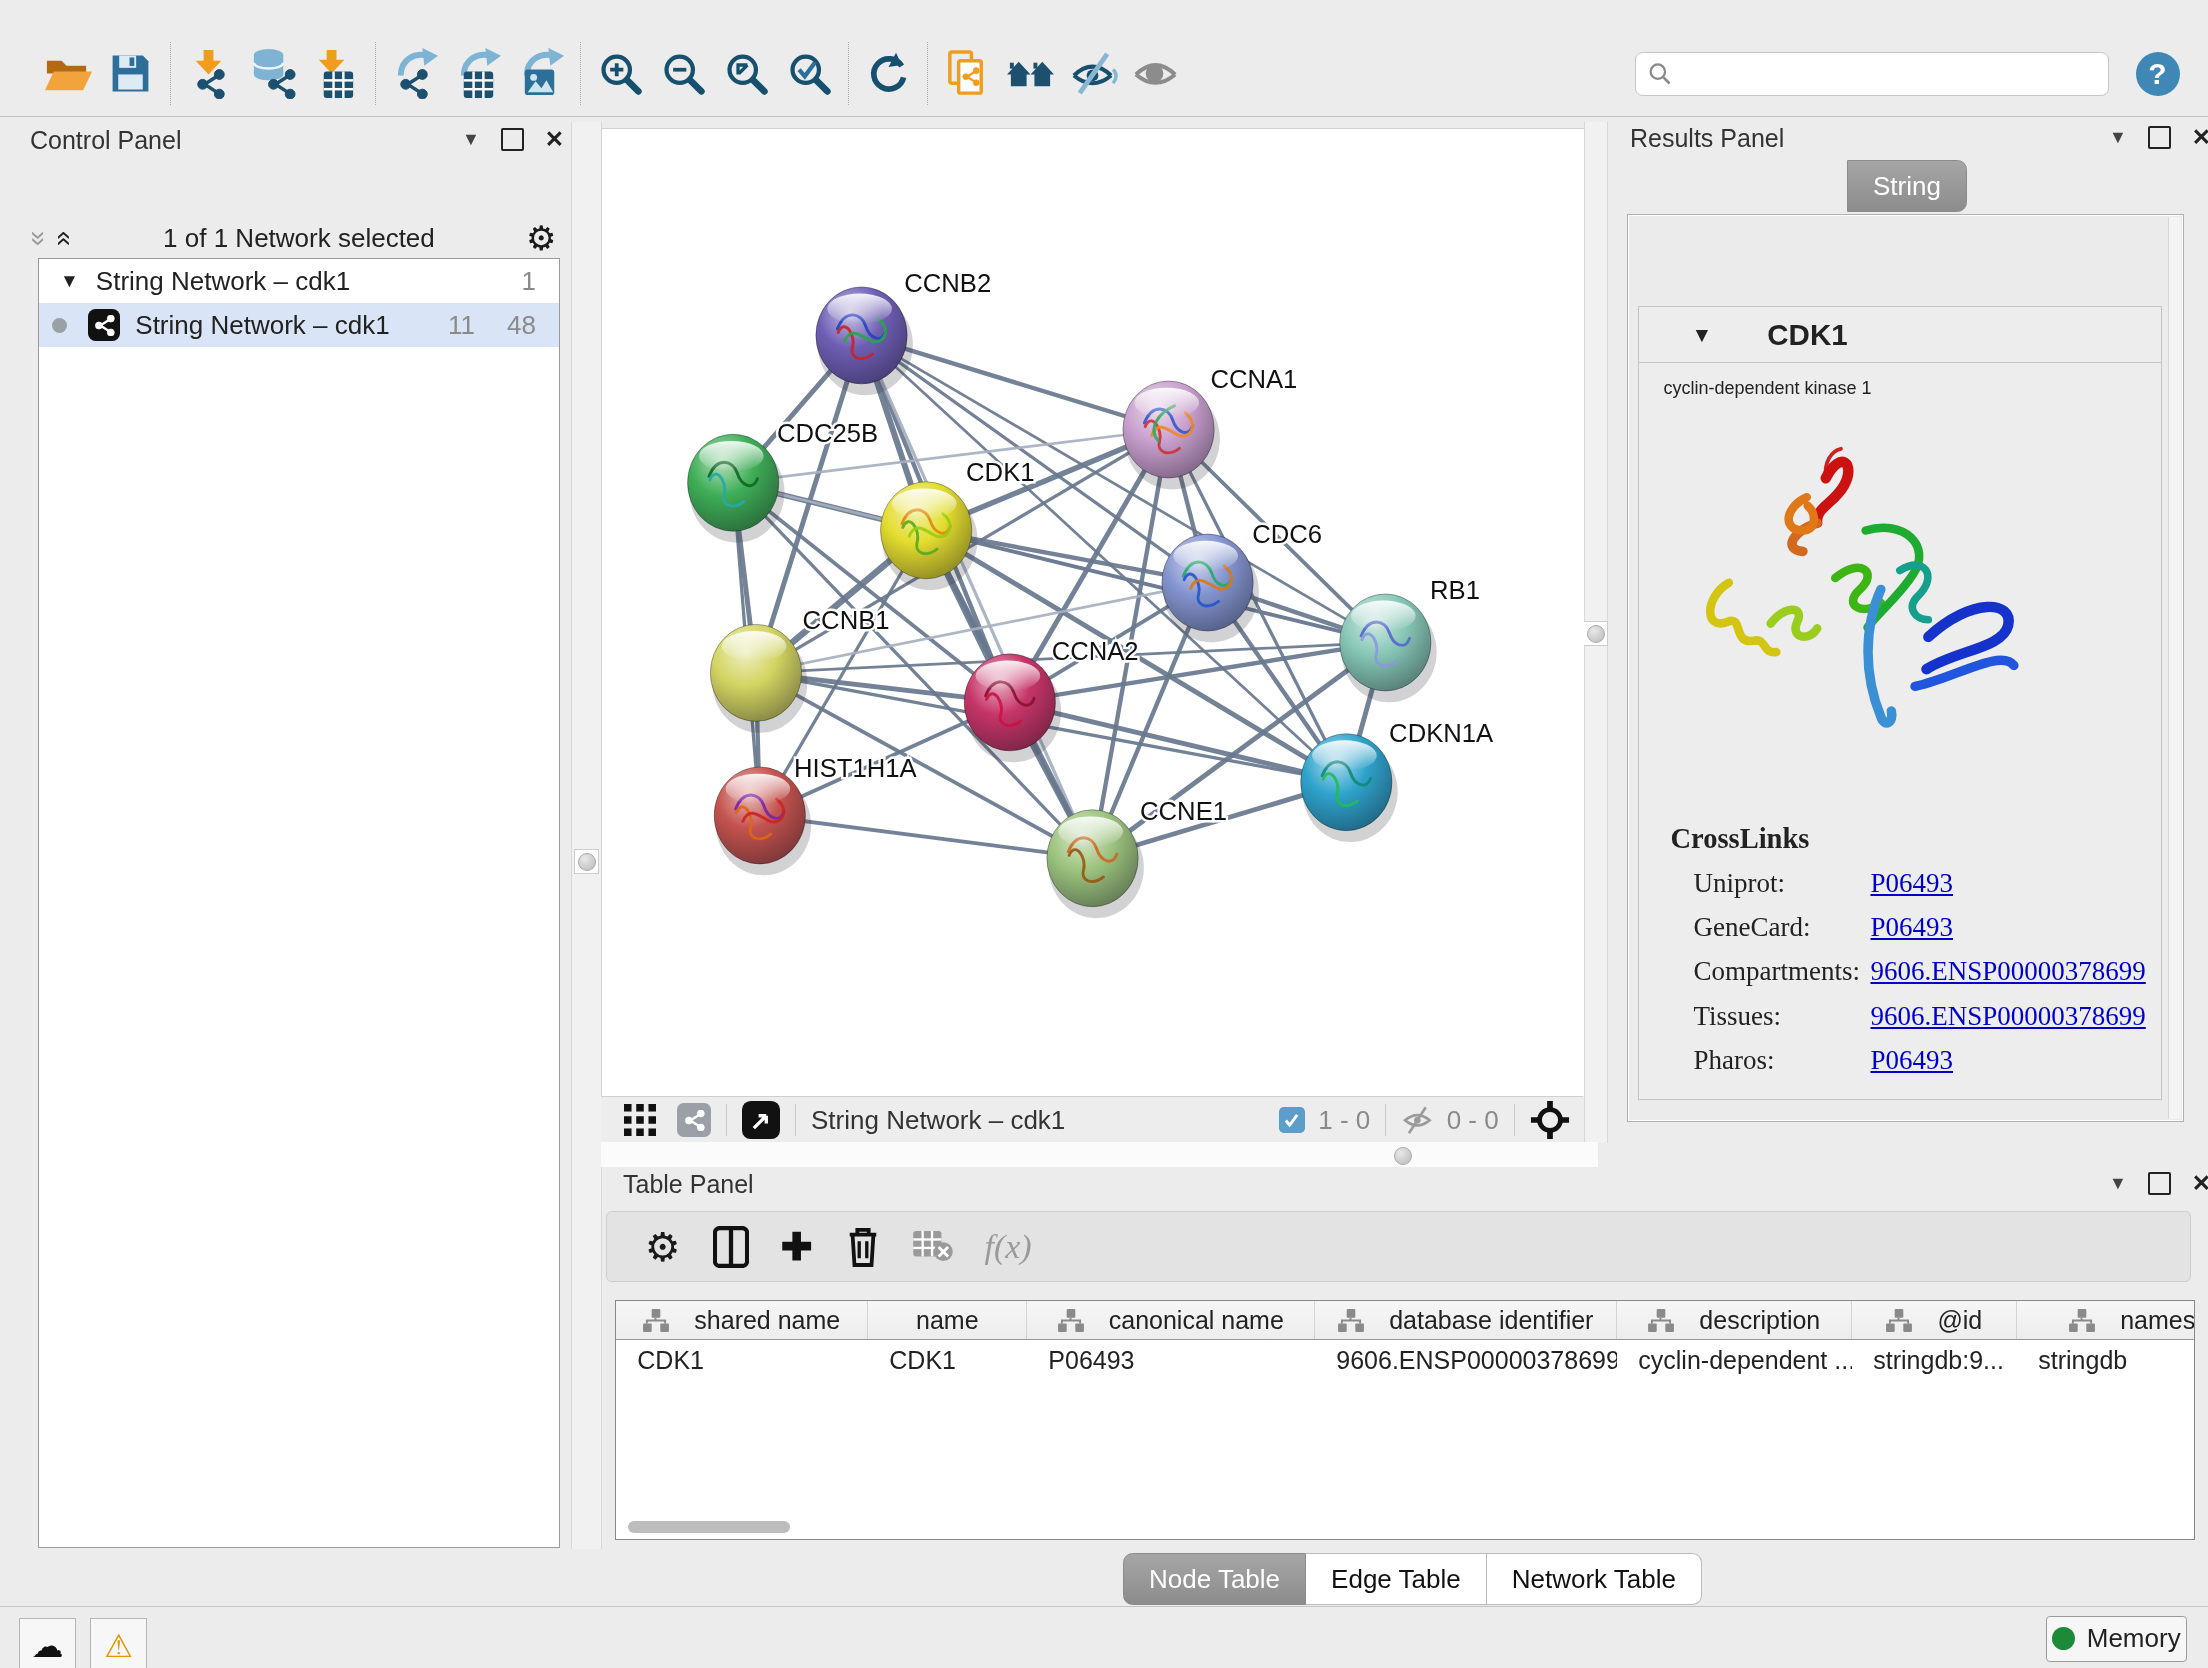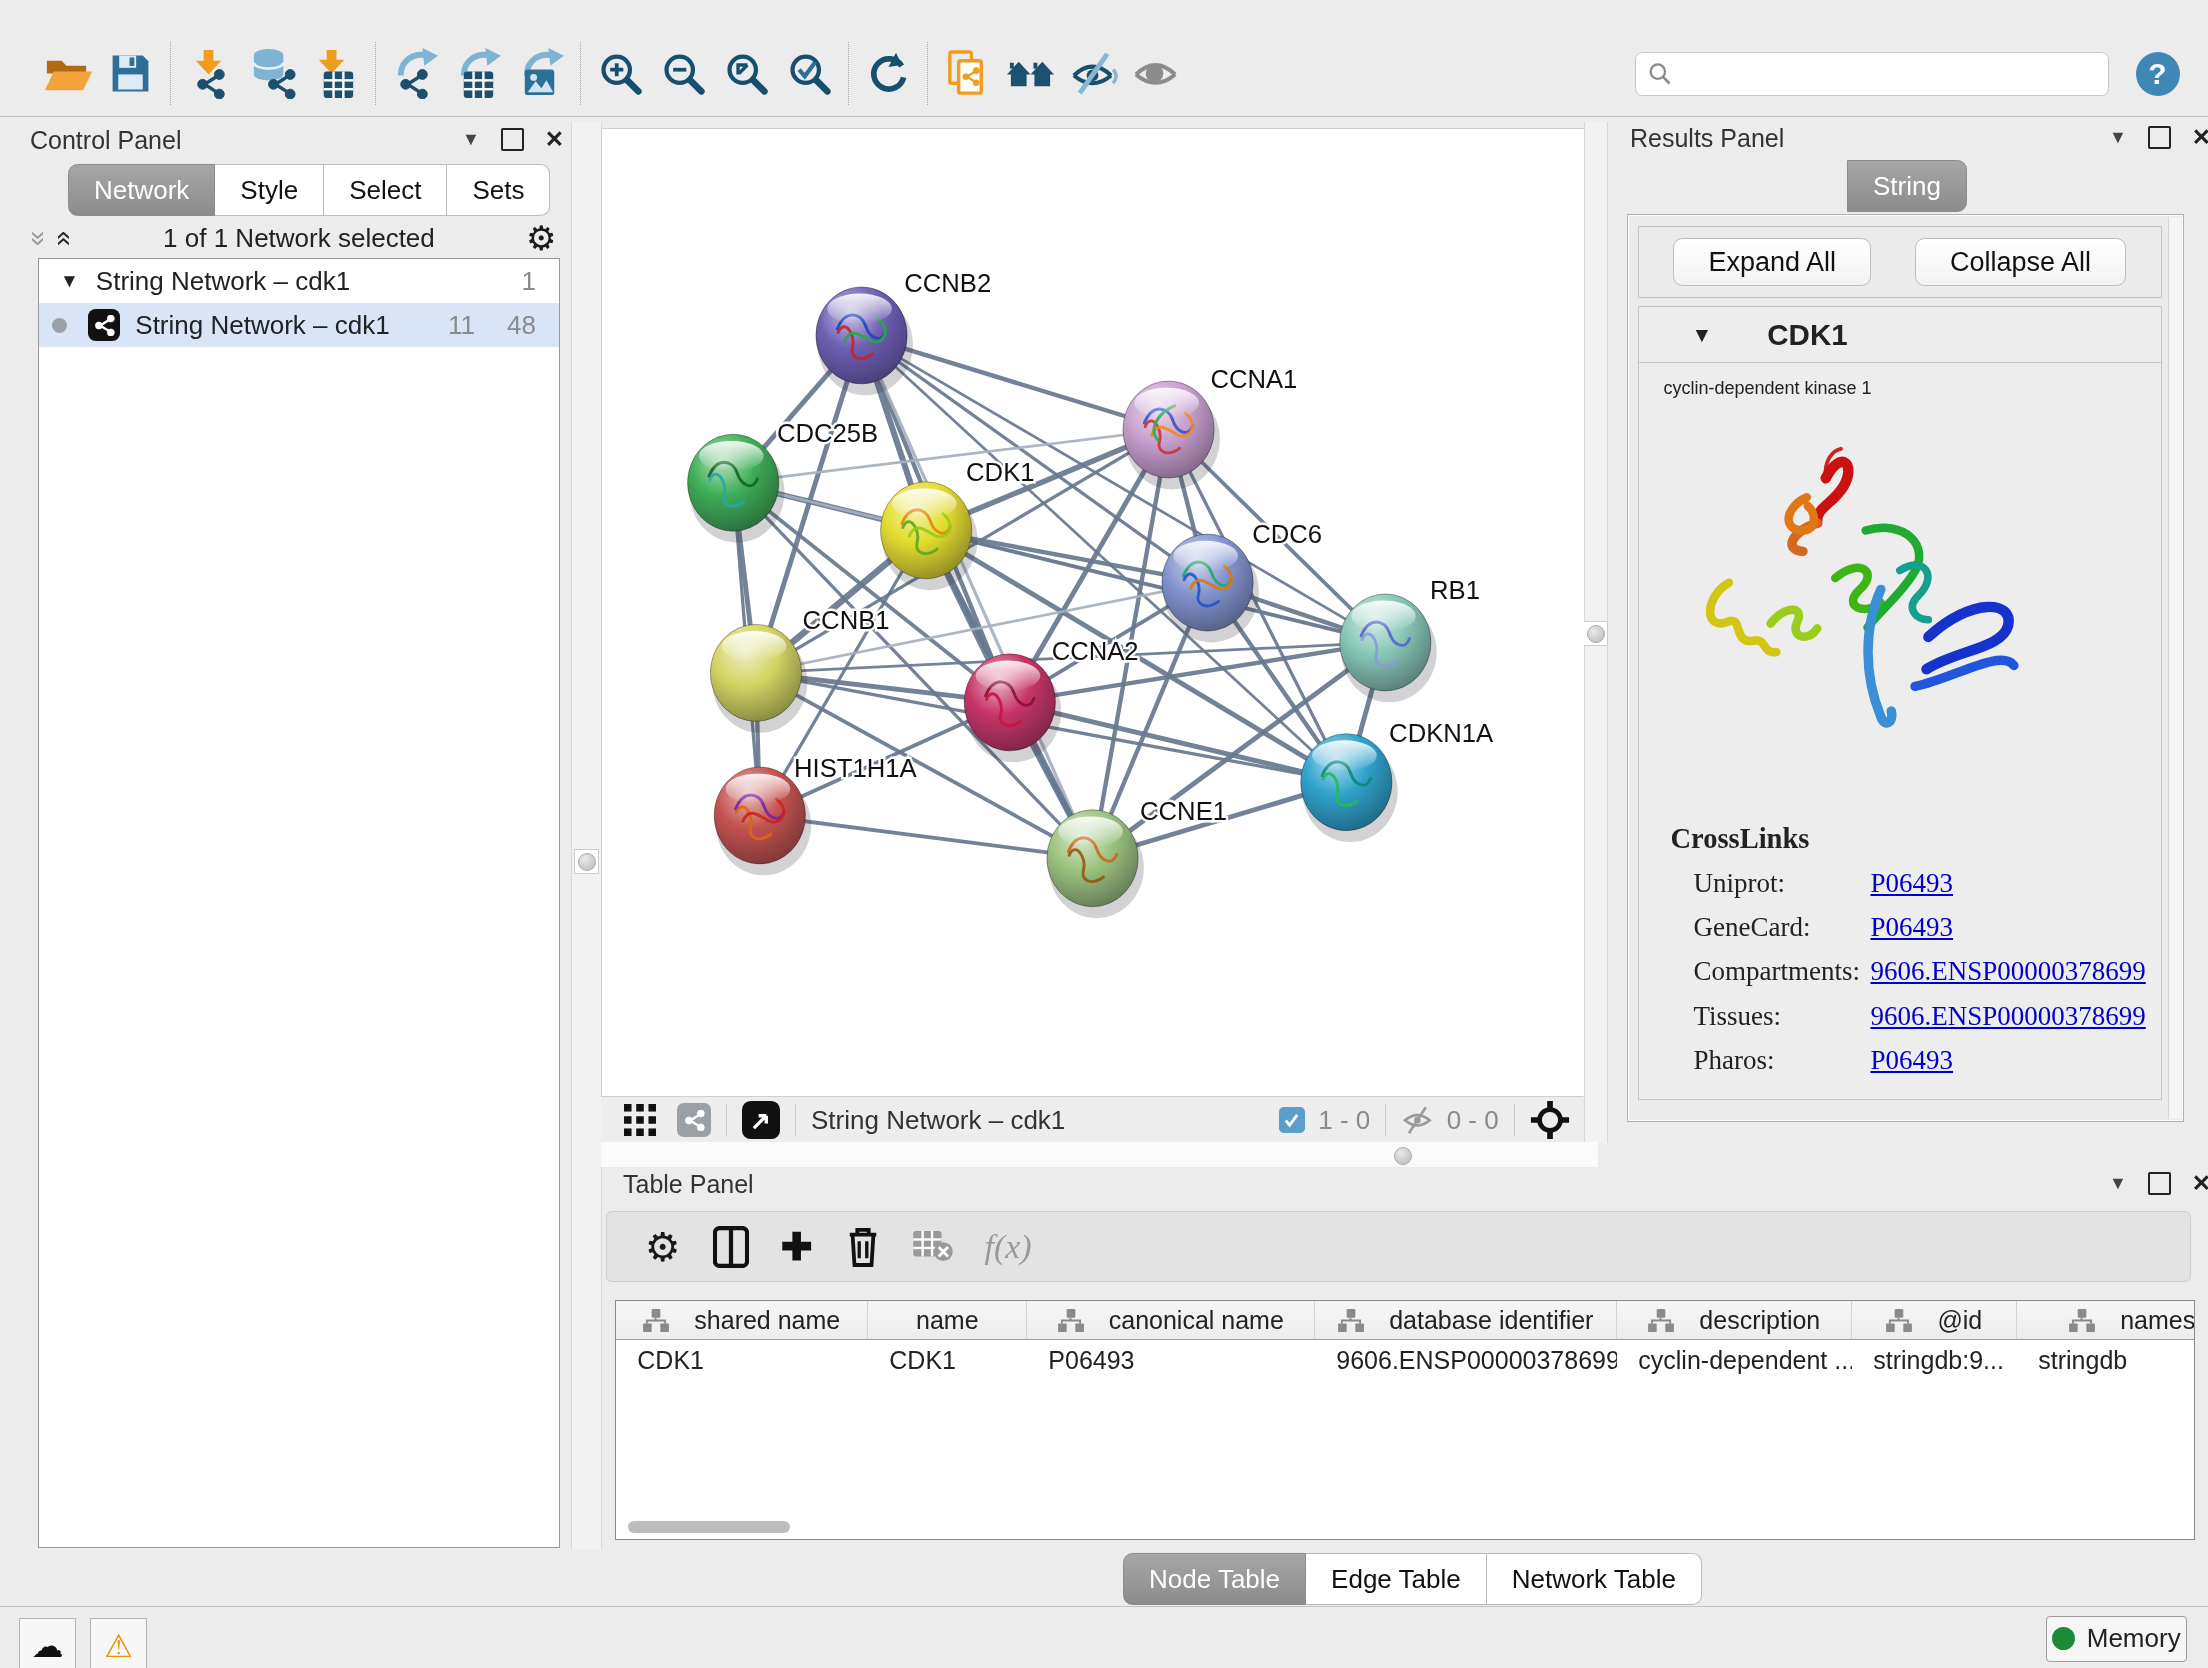--- a/index.html
+++ b/index.html
@@ -305,26 +305,20 @@
     </div>
     <div class="helpbtn">?</div>
   </div>
 
   <div class="cpanel">
     <div class="phead" style="position:absolute;left:30px;top:3.8px">Control Panel</div>
     <div class="picos" style="left:462px;top:5.7px">
       <span class="pico" style="font-size:18px;color:#444">▼</span>
       <span class="pico box"></span>
       <span class="pico" style="font-weight:bold">✕</span>
-    </div>
-    <div class="seg" style="position:absolute;left:68px;top:42px">
-      <div class="tab active">Network</div>
-      <div class="tab">Style</div>
-      <div class="tab">Select</div>
-      <div class="tab">Sets</div>
     </div>
     <div style="position:absolute;left:28.5px;top:97px;width:528px;height:38px;display:flex;align-items:center">
       <span style="color:#9a9a9a;font-size:27px;display:inline-block;transform:rotate(-90deg)">«</span>
       <span style="color:#222;font-size:27px;display:inline-block;transform:rotate(90deg);margin-left:13.3px">«</span>
       <span style="flex:1;text-align:center;font-size:26px">1 of 1 Network selected</span>
       <span style="font-size:34px;color:#1a1a1a">⚙</span>
     </div>
     <div class="treebox">
       <div class="trow">
         <span class="tri">▼</span>
@@ -621,24 +615,20 @@
     <div class="phead" style="position:absolute;left:23px;top:1.9px">Results Panel</div>
     <div class="picos" style="left:502px;top:3.8px">
       <span class="pico" style="font-size:18px;color:#444">▼</span>
       <span class="pico box"></span>
       <span class="pico" style="font-weight:bold">✕</span>
     </div>
     <div class="seg" style="position:absolute;left:240px;top:38px">
       <div class="tab active">String</div>
     </div>
     <div class="rbox">
-      <div class="rbtns">
-        <button class="pushbtn">Expand All</button>
-        <button class="pushbtn">Collapse All</button>
-      </div>
       <div class="rsection">
         <div class="rsechead">
           <span class="tri">▼</span>
           <span class="ttl">CDK1</span>
         </div>
         <div class="rdesc">cyclin-dependent kinase 1</div>
         <svg width="352" height="399" viewBox="0 0 370 420" style="margin:7.6px 0 0 44px">
           <g fill="none" stroke-linecap="round">
             <path d="M150,75 C148,58 156,46 166,44" stroke="#cc2222" stroke-width="4"></path>
             <path d="M150,75 C166,44 182,60 169,83 C158,102 139,106 141,122" stroke="#cc1111" stroke-width="11"></path>

